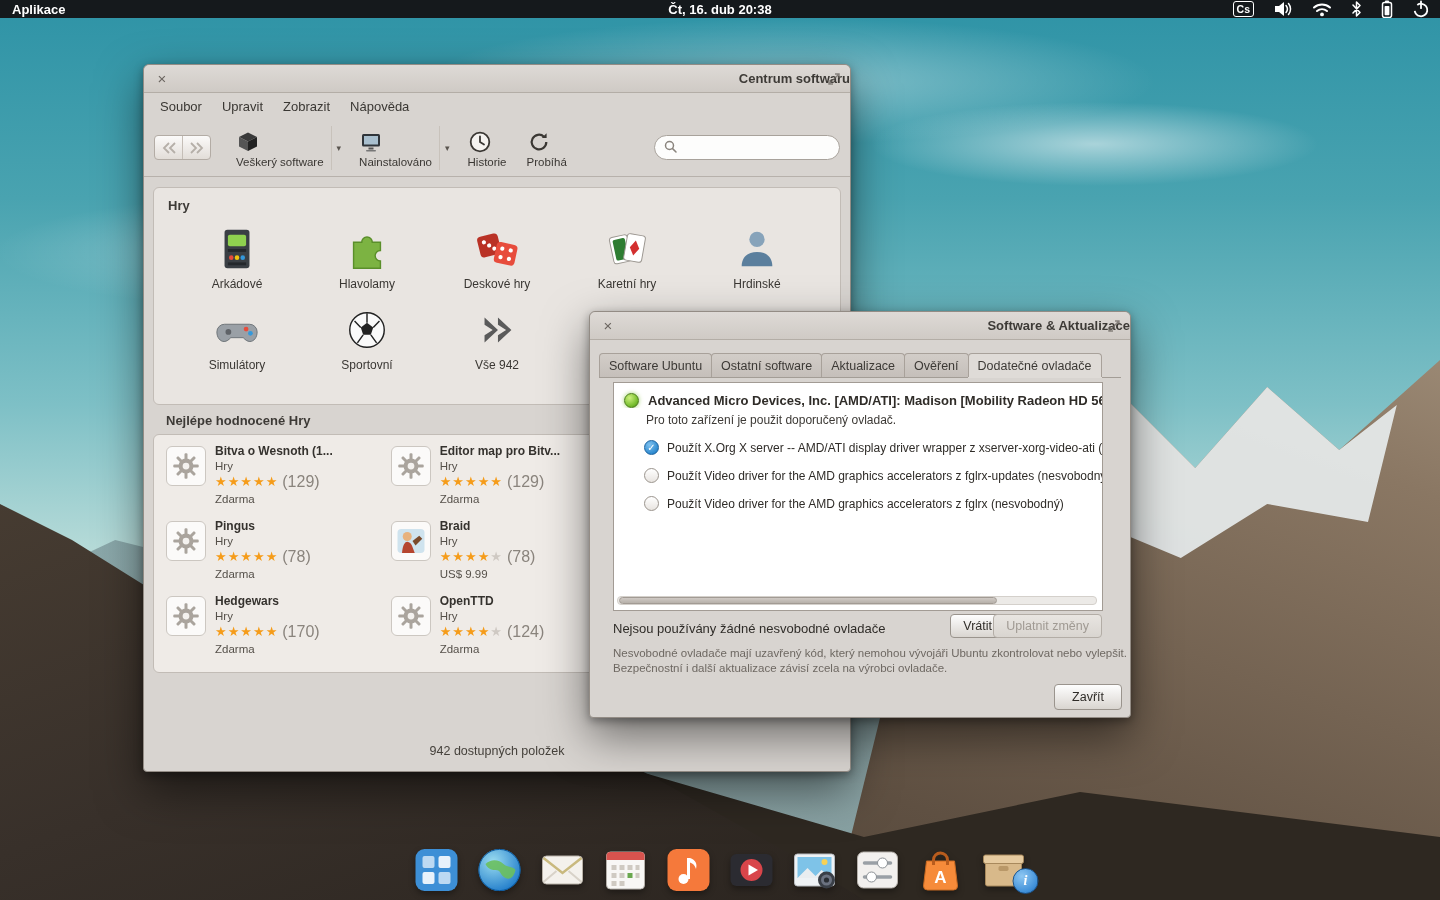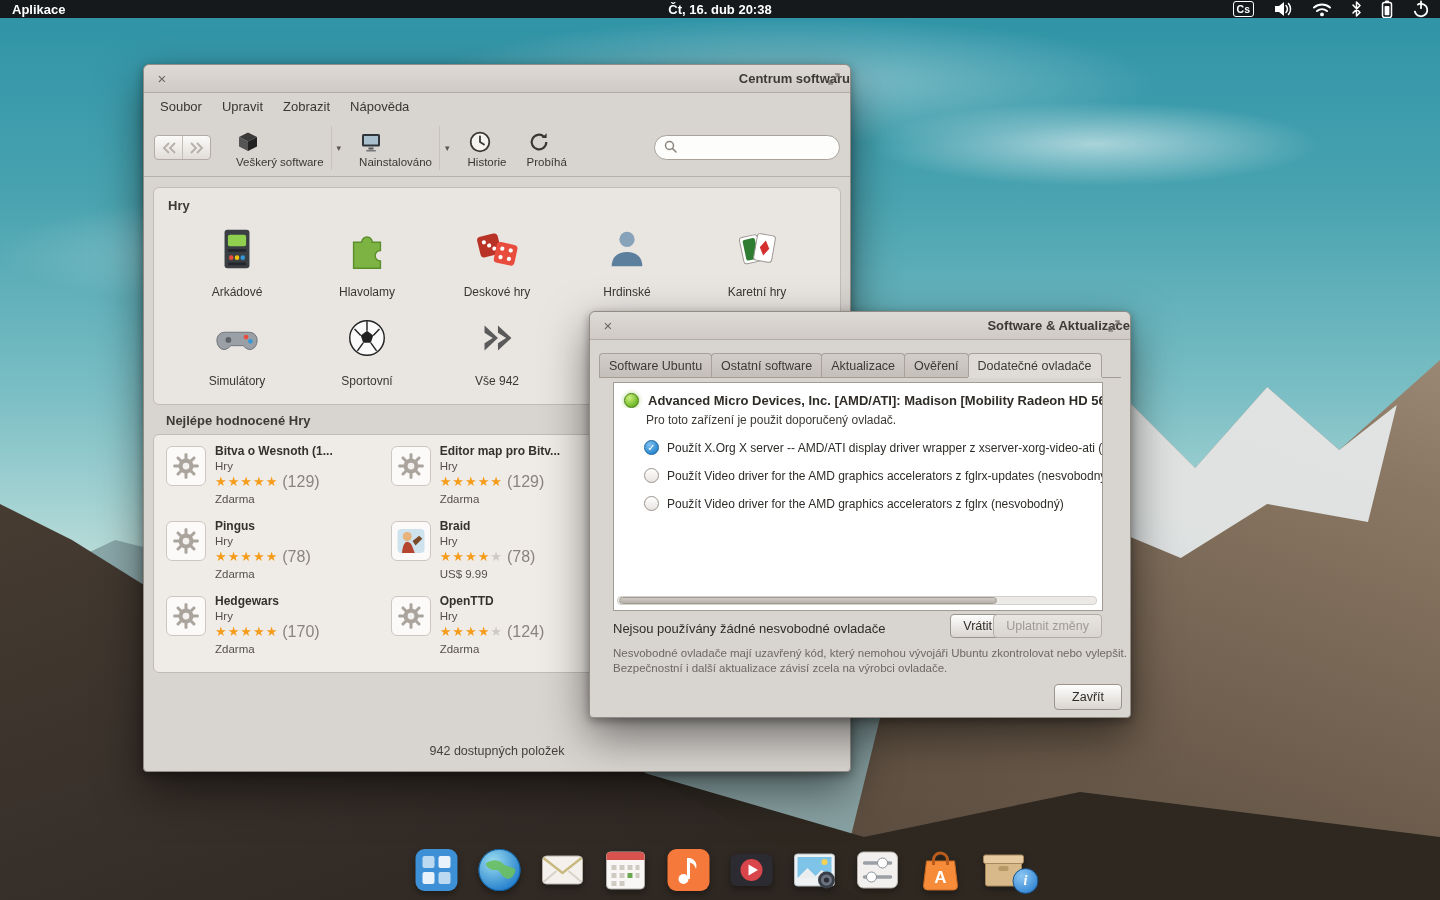--- a/index.html
+++ b/index.html
@@ -59,21 +59,21 @@
   .toolbtn .chev{display:flex;align-items:center;padding:0 5px;color:#5a554f;font-size:9px;border-left:1px solid #c8c2bb;}
   .search{margin-left:auto;width:186px;height:25px;background:#fdfdfc;border:1px solid #a8a29b;border-radius:13px;
     display:flex;align-items:center;padding:0 9px;gap:6px;box-sizing:border-box;}
   .search input{border:none;outline:none;background:transparent;width:100%;font-size:12.5px;color:#3a3733;
     font-family:"Liberation Sans",sans-serif;}
   .content{position:relative;flex:1;}
   .cat-panel{position:absolute;left:9px;right:9px;top:10px;height:216px;background:#e9e5e1;
     border:1px solid #c2bcb6;border-radius:6px;}
   .cat-header{position:absolute;left:14px;top:10px;font-size:13px;font-weight:bold;color:#3d3a36;}
   .cat-grid{position:absolute;left:18px;right:18px;top:32px;display:grid;grid-template-columns:repeat(5,1fr);row-gap:4px;}
-  .cat{display:flex;flex-direction:column;align-items:center;gap:13px;padding:6px 0;border-radius:5px;}
+  .cat{display:flex;flex-direction:column;align-items:center;gap:5px;padding:6px 0;border-radius:5px;}
   .cat-ic{width:46px;height:46px;}
   .cat-ic svg{width:100%;height:100%;}
   .cat-lb{font-size:12px;color:#3a3733;white-space:nowrap;}
   .toprated-header{position:absolute;left:22px;top:236px;font-size:13px;font-weight:bold;color:#3d3a36;}
   .list-panel{position:absolute;left:9px;right:9px;top:257px;height:239px;background:#efebe7;
     border:1px solid #c2bcb6;border-radius:6px;padding:5px 8px;box-sizing:border-box;
     display:grid;grid-template-columns:repeat(3,1fr);grid-auto-rows:75px;column-gap:4px;overflow:hidden;}
   .app-item{display:flex;gap:9px;padding:4px;align-items:flex-start;min-width:0;}
   .app-ic{width:38px;height:38px;flex:none;margin-top:2px;border-radius:6px;background:#fbfaf9;
     border:1px solid #ccc7c1;display:flex;align-items:center;justify-content:center;}
@@ -304,37 +304,37 @@
                   <circle cx="28.5" cy="24.5" r="2.2" fill="#fff"></circle>
                   <circle cx="37.5" cy="24.5" r="2.2" fill="#fff"></circle>
                   <circle cx="28.5" cy="33.5" r="2.2" fill="#fff"></circle>
                   <circle cx="37.5" cy="33.5" r="2.2" fill="#fff"></circle>
                 </g>
               </svg></div>
     <div class="cat-lb">Deskové hry</div>
           </div>
           <div class="cat">
     <div class="cat-ic"><svg viewBox="0 0 48 48">
-                <circle cx="24" cy="14" r="8" fill="#87a3ba"></circle>
-                <path d="M8 42 c0-10 7-15 16-15 s16 5 16 15 z" fill="#5b7f9d"></path>
-              </svg></div>
-    <div class="cat-lb">Hrdinské</div>
-          </div>
-          <div class="cat">
-    <div class="cat-ic"><svg viewBox="0 0 48 48">
                 <g transform="rotate(-12 19 25)">
                   <rect x="8" y="10" width="19" height="28" rx="3" fill="#fff" stroke="#9a958f"></rect>
                   <rect x="11" y="13" width="13" height="22" rx="2" fill="#2e7d32"></rect>
                 </g>
                 <g transform="rotate(10 32 25)">
                   <rect x="22" y="9" width="19" height="28" rx="3" fill="#fff" stroke="#9a958f"></rect>
                   <path d="M31.5 15 l5 8 -5 8 -5 -8 z" fill="#d32f2f"></path>
                 </g>
               </svg></div>
     <div class="cat-lb">Karetní hry</div>
+          </div>
+          <div class="cat">
+    <div class="cat-ic"><svg viewBox="0 0 48 48">
+                <circle cx="24" cy="14" r="8" fill="#87a3ba"></circle>
+                <path d="M8 42 c0-10 7-15 16-15 s16 5 16 15 z" fill="#5b7f9d"></path>
+              </svg></div>
+    <div class="cat-lb">Hrdinské</div>
           </div>
           <div class="cat">
     <div class="cat-ic"><svg viewBox="0 0 48 48">
                 <path d="M11 18 h26 a8 8 0 0 1 8 8 c0 6-3.5 10-7.5 10 -3 0-5-2-7-4 h-13 c-2 2-4 4-7 4 C6.5 36 3 32 3 26 a8 8 0 0 1 8-8z" fill="#9aa0a6" stroke="#6d7377"></path>
                 <circle cx="15" cy="26" r="3" fill="#5f6368"></circle>
                 <circle cx="33.5" cy="23" r="2.5" fill="#e74c3c"></circle>
                 <circle cx="38" cy="27.5" r="2.5" fill="#3498db"></circle>
               </svg></div>
     <div class="cat-lb">Simulátory</div>
           </div>

